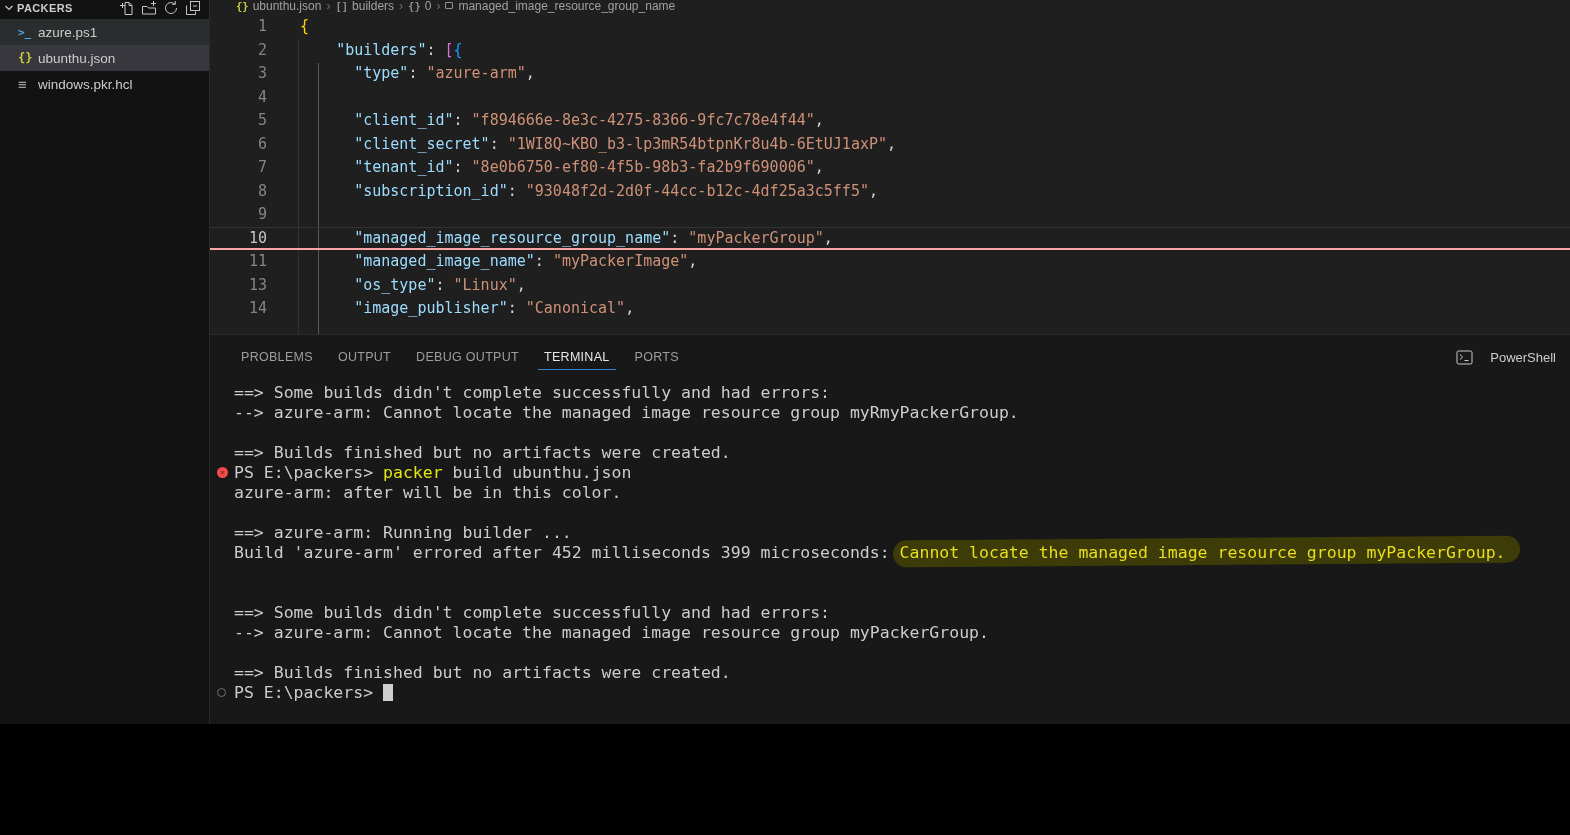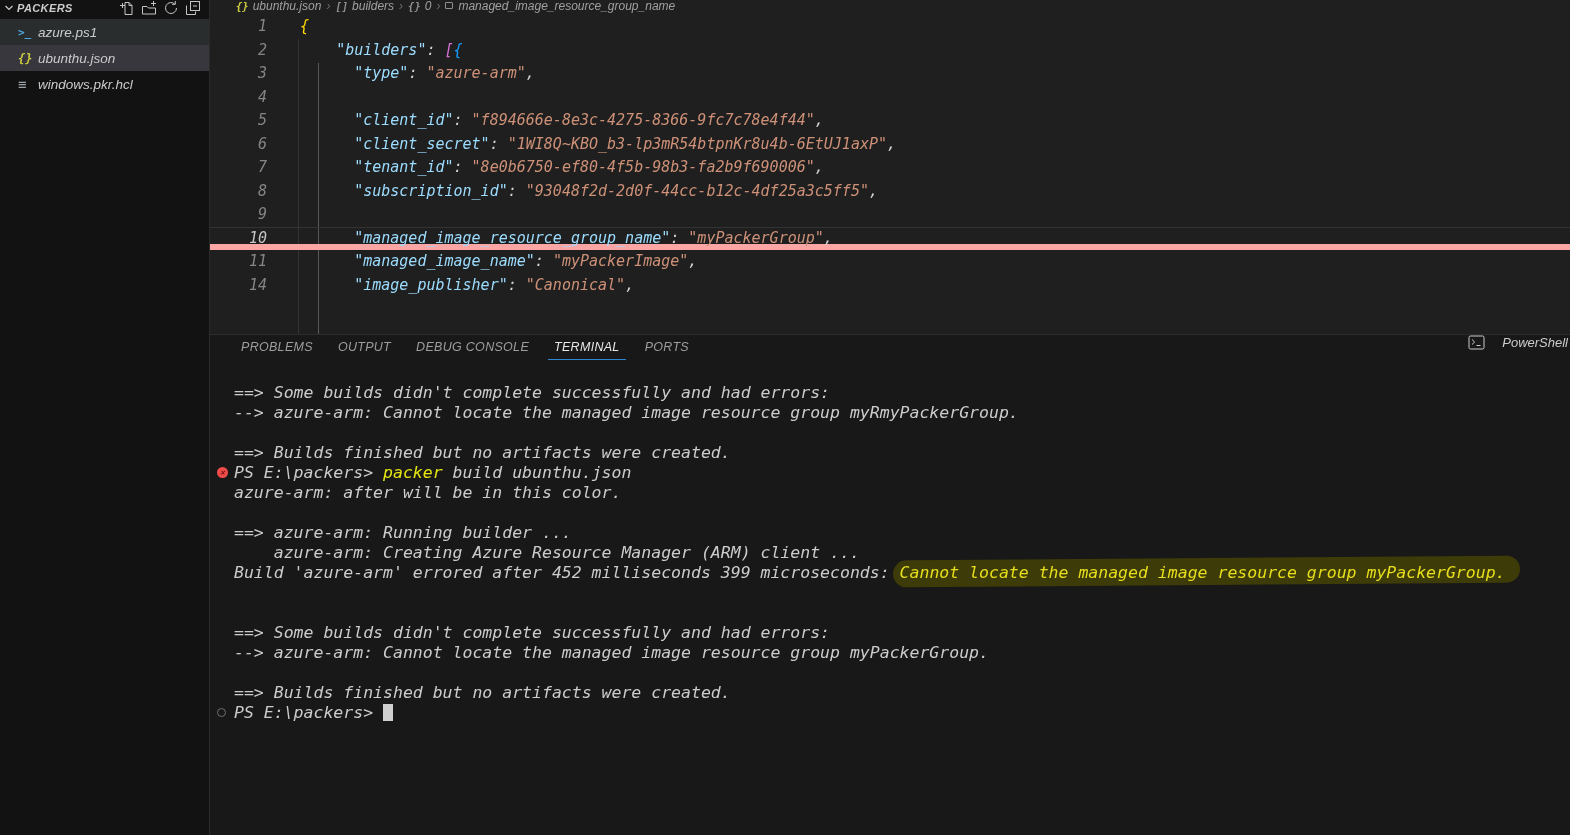--- a/index.html
+++ b/index.html
@@ -1,19 +1,19 @@
 <!DOCTYPE html>
 <html><head>
 <meta charset="utf-8">
 <style>
   * { margin:0; padding:0; box-sizing:border-box; }
   html,body { background:#000; }
   #app {
-    position:relative; width:1570px; height:835px; overflow:hidden;
-    background:#fca5a5; font-family:"Liberation Sans", sans-serif;font-style:italic;
+    position:relative; width:1570px; height:724px; overflow:hidden;
+    background:#fca5a5; font-family:"Liberation Sans", sans-serif;
   }
   
   .sidebar { position:absolute; left:0; top:0; width:210px; height:835px;
     background:#121212; border-right:1px solid #2b2b2b; }
   .sb-header { height:16px; display:flex; align-items:center; padding:0 8px 0 4px; }
   .sb-title { color:#cccccc; font-size:11px; font-weight:bold; letter-spacing:.4px; margin-left:3px; }
   .sb-actions { margin-left:auto; display:flex; gap:6px; align-items:center; }
   .sb-actions svg { display:block; cursor:pointer; }
   .file-list { margin-top:3px; }
   .file-row { height:26px; display:flex; align-items:center; padding-left:18px;
@@ -33,33 +33,33 @@
   .bc-item { display:flex; align-items:flex-start; cursor:pointer; }
   .bc-icon { font-family:"DejaVu Sans Mono", monospace; font-size:10.5px; font-weight:bold;
     margin-right:4px; color:#8f8f8f; }
   .bc-icon.json { color:#cbcb41; }
   .bc-sep { margin:0 5px; color:#6f6f6f; }
   .bc-box { display:inline-block; width:8px; height:7px; border:1px solid #8f8f8f;
     border-radius:1px; margin:2px 5px 0 0; }
   .code-area { position:absolute; left:0; top:15px; right:0; }
   .code-line { position:relative; height:23.5px; line-height:23.5px;
     font-family:"DejaVu Sans Mono", monospace; font-size:15px; white-space:pre; }
-  .code-line.current { border-top:1px solid #333333; border-bottom:6px solid #fca5a5; line-height:21.5px; }
+  .code-line.current { border-top:1px solid #333333; border-bottom:2px solid #fca5a5; line-height:21.5px; }
   .ln { position:absolute; left:0; width:57px; text-align:right; color:#858585; }
   .code-line.current .ln { color:#c6c6c6; }
   .code { position:absolute; left:90px; }
   .tk-k { color:#9cdcfe; } .tk-s { color:#ce9178; } .tk-p { color:#d4d4d4; }
   .tk-b1 { color:#ffd700; } .tk-b2 { color:#da70d6; } .tk-b3 { color:#179fff; }
   .guide { position:absolute; width:1px; }
   .g1 { left:88px; top:39px; height:295px; background:#333333; }
   .g2 { left:108px; top:63px; height:271px; background:#585858; }
   
   .panel { position:absolute; left:210px; top:334px; width:1360px; height:501px;
     background:#181818; border-top:1px solid #2b2b2b; }
-  .panel-tabs { height:44px; display:flex; align-items:flex-start; padding:0 0 0 25px; }
+  .panel-tabs { height:44px; display:flex; align-items:center; padding:0 12px 0 25px; }
   .panel-tab { margin-right:13px; padding:5px 6px; font-size:12.5px; letter-spacing:.3px;
     color:#9d9d9d; cursor:pointer; border-bottom:1.5px solid transparent; }
   .panel-tab.active { color:#e7e7e7; border-bottom-color:#2f86d1; }
   .shell { margin-left:auto; display:flex; align-items:center; gap:17px;
     color:#cccccc; font-size:13px; cursor:pointer; padding-right:2px; }
   .term { position:absolute; left:0; top:48px; right:12px;
     font-family:"DejaVu Sans Mono", monospace; font-size:16.5px; color:#cccccc; }
   .term-line { position:relative; height:20px; line-height:20px; padding-left:24px;
     white-space:pre; z-index:0; }
   .tt-t { color:#cccccc; }
@@ -150,30 +150,31 @@
         <div class="code-line"><span class="ln">2</span><span class="code"><span class="tk-p">    </span><span class="tk-k">"builders"</span><span class="tk-p">: </span><span class="tk-b2">[</span><span class="tk-b3">{</span></span></div>
         <div class="code-line"><span class="ln">3</span><span class="code"><span class="tk-p">      </span><span class="tk-k">"type"</span><span class="tk-p">: </span><span class="tk-s">"azure-arm"</span><span class="tk-p">,</span></span></div>
         <div class="code-line"><span class="ln">4</span><span class="code"></span></div>
         <div class="code-line"><span class="ln">5</span><span class="code"><span class="tk-p">      </span><span class="tk-k">"client_id"</span><span class="tk-p">: </span><span class="tk-s">"f894666e-8e3c-4275-8366-9fc7c78e4f44"</span><span class="tk-p">,</span></span></div>
         <div class="code-line"><span class="ln">6</span><span class="code"><span class="tk-p">      </span><span class="tk-k">"client_secret"</span><span class="tk-p">: </span><span class="tk-s">"1WI8Q~KBO_b3-lp3mR54btpnKr8u4b-6EtUJ1axP"</span><span class="tk-p">,</span></span></div>
         <div class="code-line"><span class="ln">7</span><span class="code"><span class="tk-p">      </span><span class="tk-k">"tenant_id"</span><span class="tk-p">: </span><span class="tk-s">"8e0b6750-ef80-4f5b-98b3-fa2b9f690006"</span><span class="tk-p">,</span></span></div>
         <div class="code-line"><span class="ln">8</span><span class="code"><span class="tk-p">      </span><span class="tk-k">"subscription_id"</span><span class="tk-p">: </span><span class="tk-s">"93048f2d-2d0f-44cc-b12c-4df25a3c5ff5"</span><span class="tk-p">,</span></span></div>
         <div class="code-line"><span class="ln">9</span><span class="code"></span></div>
         <div class="code-line current"><span class="ln">10</span><span class="code"><span class="tk-p">      </span><span class="tk-k">"managed_image_resource_group_name"</span><span class="tk-p">: </span><span class="tk-s">"myPackerGroup"</span><span class="tk-p">,</span></span></div>
         <div class="code-line"><span class="ln">11</span><span class="code"><span class="tk-p">      </span><span class="tk-k">"managed_image_name"</span><span class="tk-p">: </span><span class="tk-s">"myPackerImage"</span><span class="tk-p">,</span></span></div>
+        <div class="code-line"><span class="ln">13</span><span class="code"><span class="tk-p">      </span><span class="tk-k">"os_type"</span><span class="tk-p">: </span><span class="tk-s">"Linux"</span><span class="tk-p">,</span></span></div>
         <div class="code-line"><span class="ln">14</span><span class="code"><span class="tk-p">      </span><span class="tk-k">"image_publisher"</span><span class="tk-p">: </span><span class="tk-s">"Canonical"</span><span class="tk-p">,</span></span></div>
       </div>
   </main>
 
   <section class="panel">
     <div class="panel-tabs">
       <div id="tabs-holder" style="display:flex;align-items:center;">
           <div class="panel-tab">PROBLEMS</div>
           <div class="panel-tab">OUTPUT</div>
-          <div class="panel-tab">DEBUG CONSOLE</div>
+          <div class="panel-tab">DEBUG OUTPUT</div>
           <div class="panel-tab active">TERMINAL</div>
           <div class="panel-tab">PORTS</div>
         </div>
       <div class="shell">
         <svg width="17" height="15" viewBox="0 0 17 15">
           <rect x="1" y="1" width="15" height="13" rx="1.5" fill="none" stroke="#cccccc"></rect>
           <path d="M4 4.5l2.6 2.5L4 9.5" fill="none" stroke="#cccccc"></path>
           <path d="M8.5 10.5h4" stroke="#cccccc"></path>
         </svg>
         <span>PowerShell</span>
@@ -181,21 +182,20 @@
     </div>
     <div class="term" id="term">
         <div class="term-line"><span class="tt-t">==&gt; Some builds didn't complete successfully and had errors:</span></div>
         <div class="term-line"><span class="tt-t">--&gt; azure-arm: Cannot locate the managed image resource group myRmyPackerGroup.</span></div>
         <div class="term-line"></div>
         <div class="term-line"><span class="tt-t">==&gt; Builds finished but no artifacts were created.</span></div>
         <div class="term-line"><span class="gmark gmark-error">✕</span><span class="tt-t">PS E:\packers&gt; </span><span class="tt-cmd">packer</span><span class="tt-t"> build ubunthu.json</span></div>
         <div class="term-line"><span class="tt-t">azure-arm: after will be in this color.</span></div>
         <div class="term-line"></div>
         <div class="term-line"><span class="tt-t">==&gt; azure-arm: Running builder ...</span></div>
-        <div class="term-line"><span class="tt-t">    azure-arm: Creating Azure Resource Manager (ARM) client ...</span></div>
         <div class="term-line"><span class="tt-t">Build 'azure-arm' errored after 452 milliseconds 399 microseconds: </span><span class="tt-hl">Cannot locate the managed image resource group myPackerGroup.</span></div>
         <div class="term-line"></div>
         <div class="term-line"></div>
         <div class="term-line"><span class="tt-t">==&gt; Some builds didn't complete successfully and had errors:</span></div>
         <div class="term-line"><span class="tt-t">--&gt; azure-arm: Cannot locate the managed image resource group myPackerGroup.</span></div>
         <div class="term-line"></div>
         <div class="term-line"><span class="tt-t">==&gt; Builds finished but no artifacts were created.</span></div>
         <div class="term-line"><span class="gmark gmark-circle"></span><span class="tt-t">PS E:\packers&gt; </span><span class="cursor"></span></div>
       </div>
   </section>

